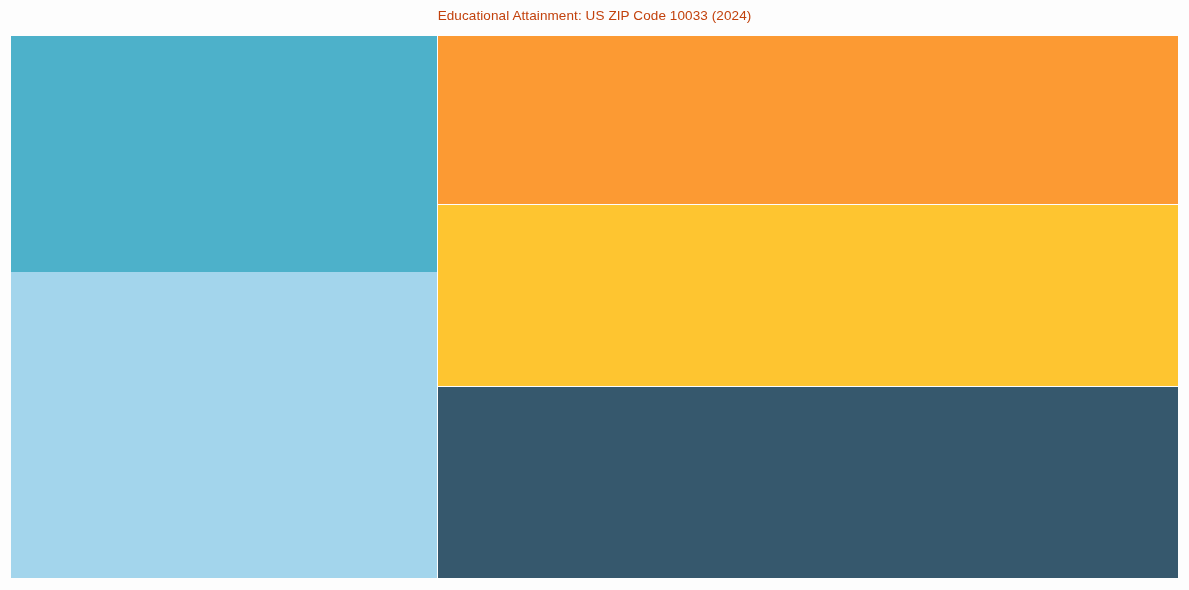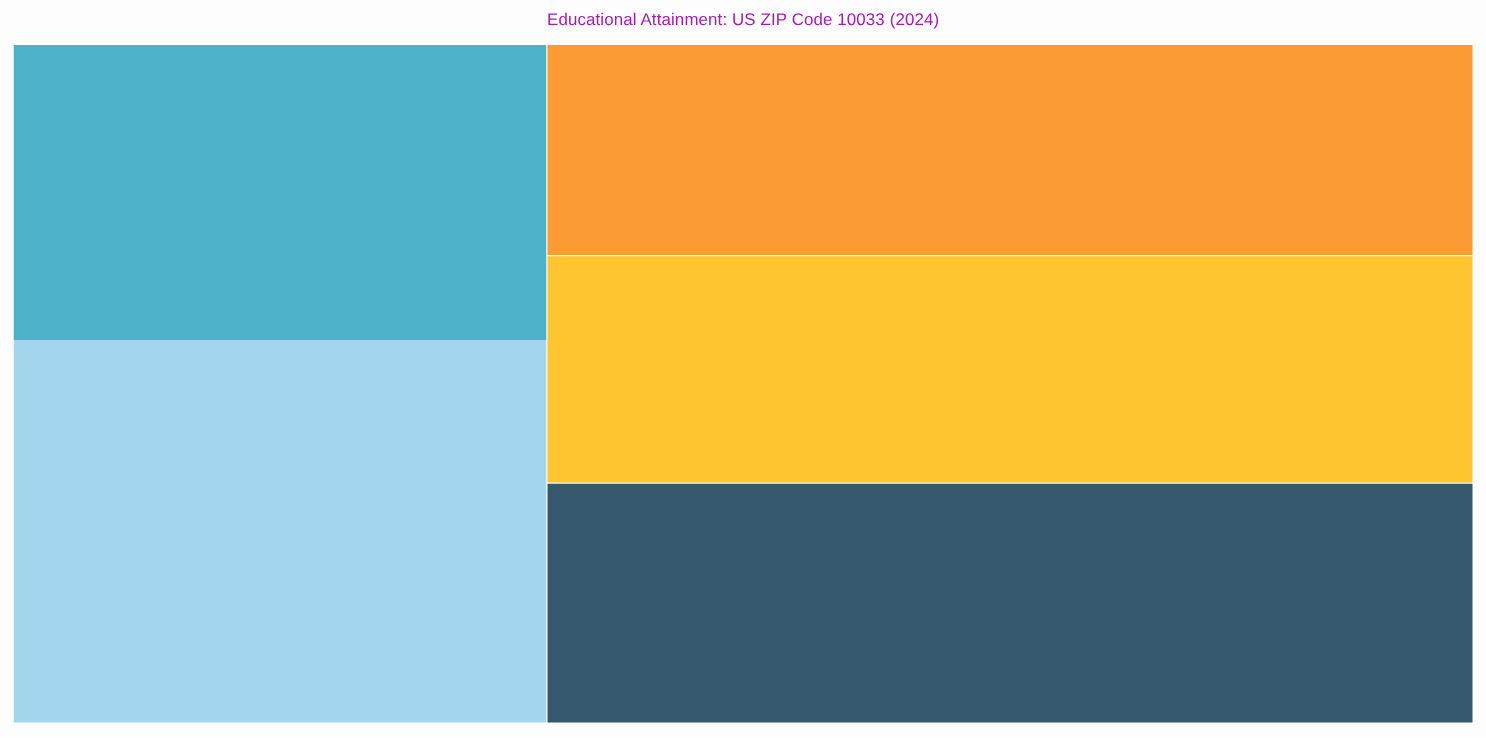--- a/index.html
+++ b/index.html
@@ -22,21 +22,21 @@
   }
   #chart-title {
     position: absolute;
     left: 0;
     top: 7px;
     width: 1189px;
     text-align: center;
     font-family: "Liberation Sans", sans-serif;
     font-size: 13.5px;
     line-height: 18px;
-    color: #a21caf;
+    color: #c2410c;
     letter-spacing: 0.1px;
     white-space: nowrap;
   }
   #treemap {
     position: absolute;
     left: 11px;
     top: 36px;
     width: 1167px;
     height: 542px;
   }

